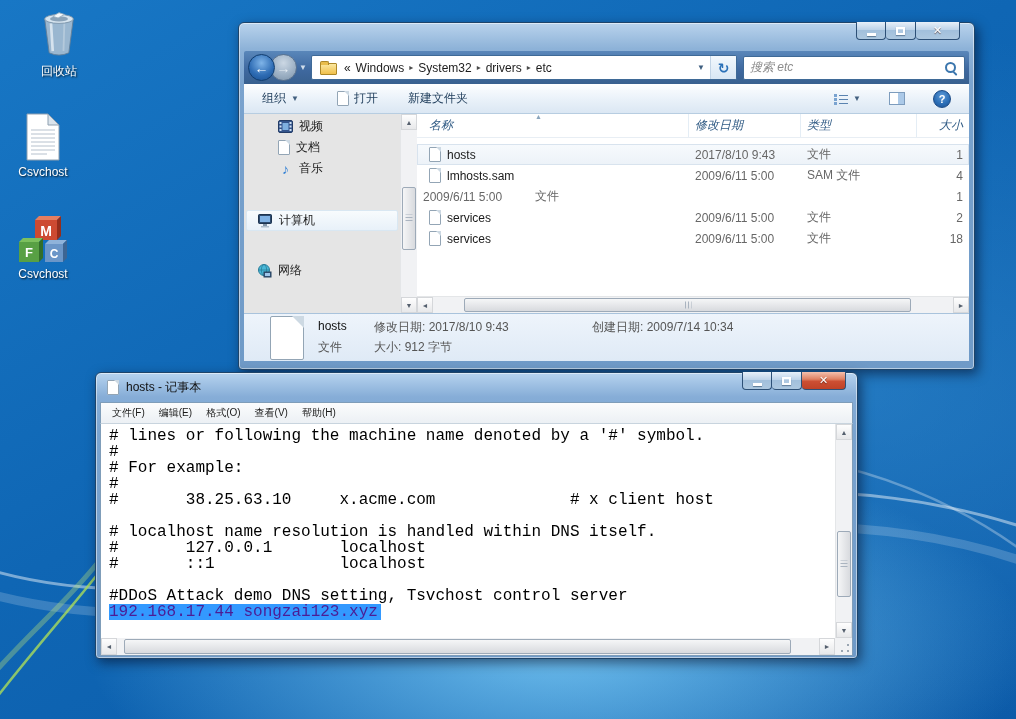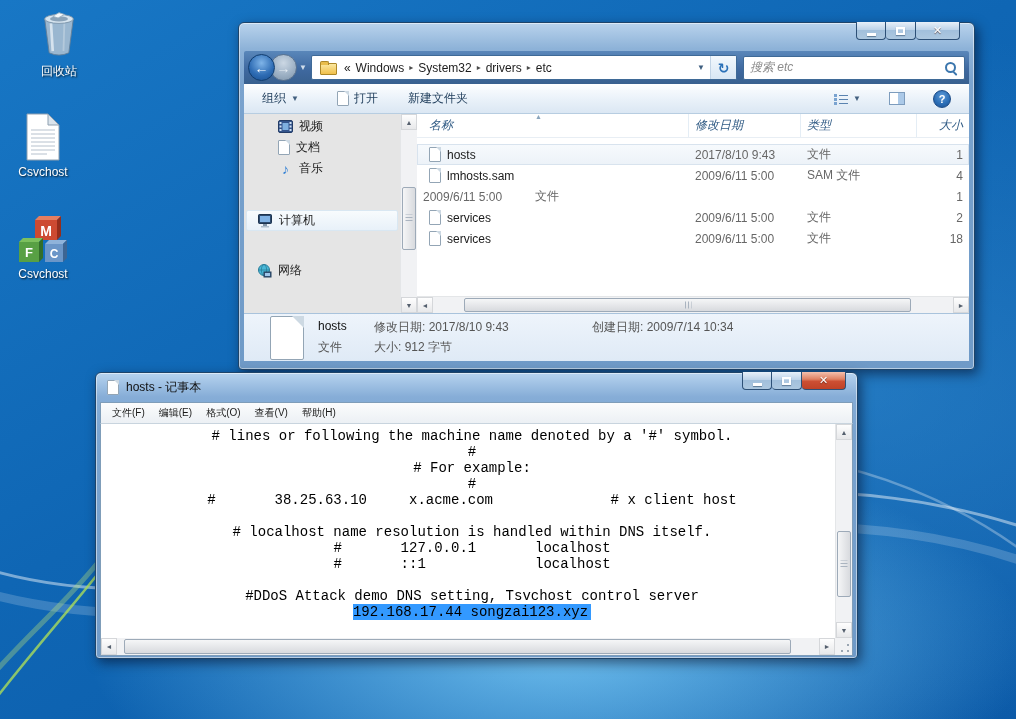--- a/index.html
+++ b/index.html
@@ -121,23 +121,23 @@
       radial-gradient(circle at 2px 8px,#9aa6b2 1px,transparent 1.4px); }
 
   
   #notepad { left:95px; top:372px; width:763px; height:287px; padding:0 4px 4px 4px; }
   #notepad .titlebar { height:29px; }
   .np-menubar { height:22px; background:linear-gradient(#fbfcfd,#ecf0f4); border:1px solid #7f9db9; border-bottom:1px solid #c8d4de;
     display:flex; align-items:center; padding-left:4px; }
   .np-menu { font-size:10px; color:#1a1a1a; padding:19px 7px; }
   .np-mid { display:flex; height:214px; border-left:1px solid #7f9db9; border-right:1px solid #7f9db9; background:#fff; }
   .np-text { flex:1 1 auto; padding:4px 0 0 8px; overflow:hidden;
-    font-family:"Liberation Mono","DejaVu Sans Mono",monospace; font-size:14px; line-height:16px; color:#000;text-align:center; }
+    font-family:"Liberation Mono","DejaVu Sans Mono",monospace; font-size:16px; line-height:16px; color:#000; }
   .np-line { white-space:pre; min-height:16px; }
-  .np-sel { display:inline-block; background:#3399ff; color:#000000; padding-right:3px; }
+  .np-sel { display:inline-block; background:#3399ff; color:#4c1d95; padding-right:3px; }
   .np-bottom { display:flex; border:1px solid #7f9db9; border-top:none; }
   .np-bottom .sbh { flex:1; border-top:none; }
 
   
   .pg { width:12px; height:15px; background:#fff; border:1px solid #93a5b5; border-radius:1px; position:relative; flex:0 0 auto; }
   .pg::after { content:""; position:absolute; top:-1px; right:-1px; width:0; height:0;
     border-style:solid; border-width:0 5px 5px 0; border-color:transparent #cdd9e3 transparent transparent; }
   .pg-big { width:34px; height:44px; border-radius:2px; background:#fff; border:1px solid #93a5b5; position:relative; }
   .pg-big::after { content:""; position:absolute; top:-1px; right:-1px; border-style:solid;
     border-width:0 12px 12px 0; border-color:transparent #cdd9e3 transparent transparent; }

